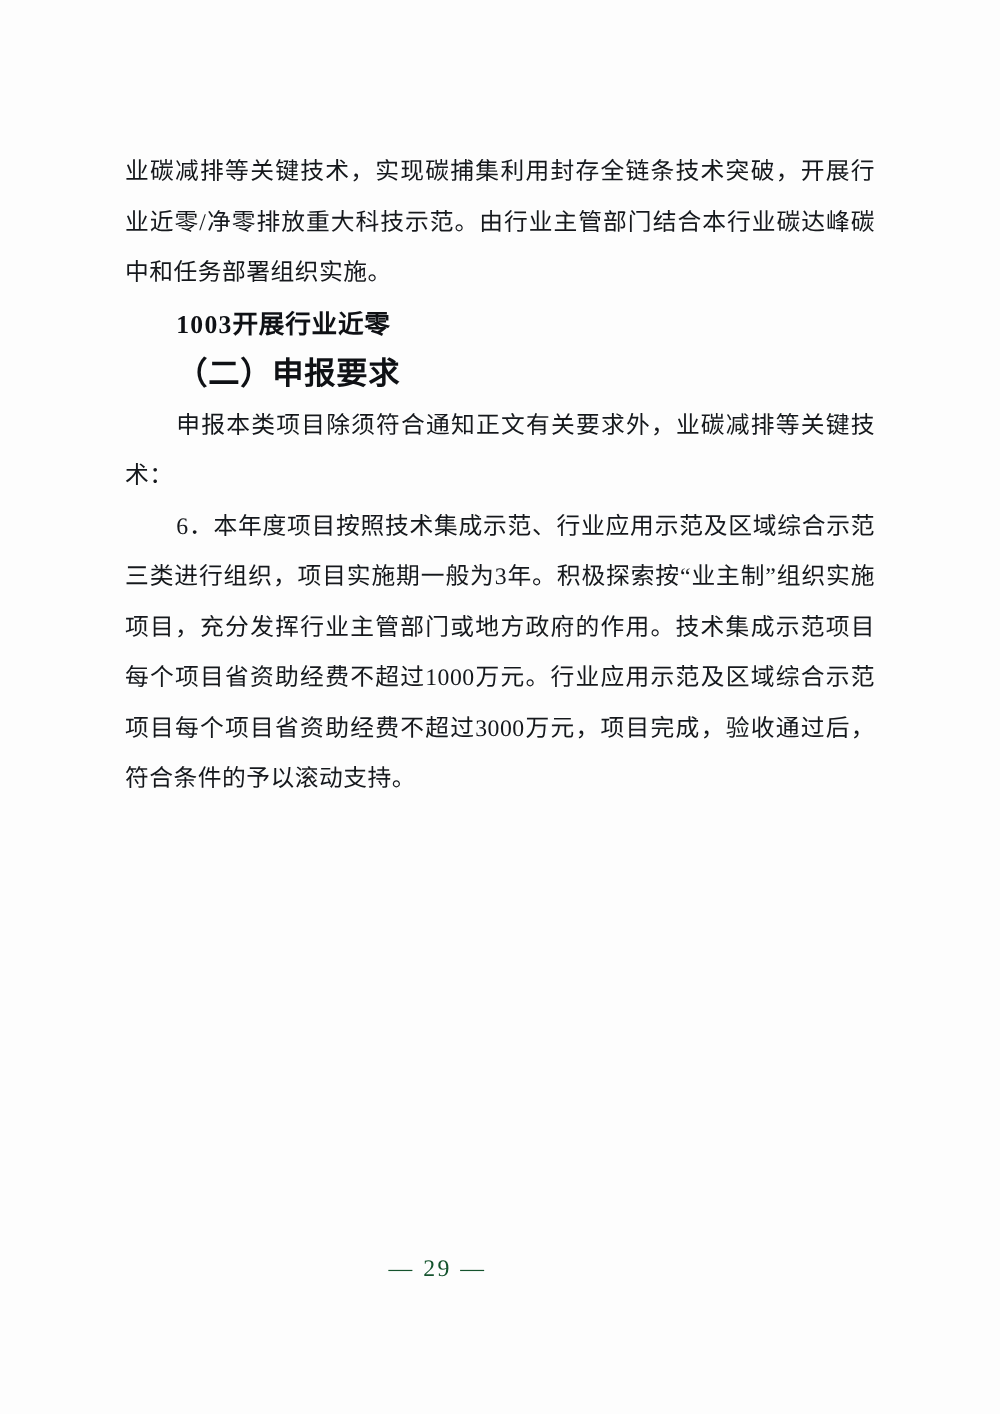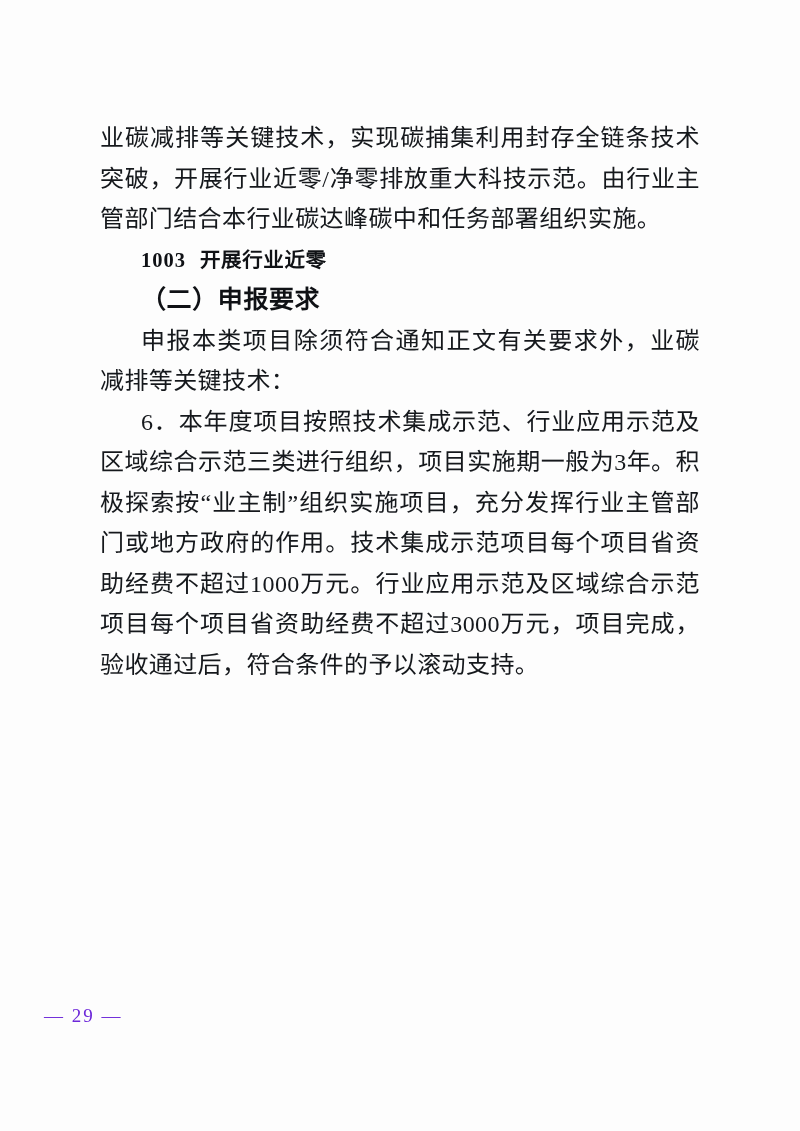--- a/index.html
+++ b/index.html
@@ -27,21 +27,21 @@
   }
 
   .content {
     position: absolute;
     left: 100px;
     top: 118px;
     width: 600px;
   }
 
   .para {
-    font-size: 24px;
+    font-size: 19px;
     line-height: 40.5px;
     letter-spacing: 0.4px;
     text-align: justify;
     text-justify: inter-ideograph;
     margin: 0;
     text-indent: 0;
     color: #15181c;
   }
 
   .para.indent {
@@ -54,43 +54,41 @@
     font-weight: bold;
     margin: 0;
     text-indent: 41px;
     letter-spacing: 0.6px;
     color: #0f1115;
     font-family: "Liberation Serif", "DejaVu Serif", serif;
   }
 
   .heading .code {
     letter-spacing: 1px;
-    margin-right: 14px;
   }
 
   .subheading {
     font-size: 25px;
     line-height: 40.5px;
     font-weight: bold;
     margin: 0;
     text-indent: 41px;
     letter-spacing: 0.6px;
     color: #0f1115;
   }
 
   .footer {
     position: absolute;
     left: 0;
     top: 1005px;
     width: 700px;
-    text-align: left;
+    text-align: center;
     font-size: 19px;
     letter-spacing: 2px;
-    color: #6d28d9;
-    padding-left: 44px;
+    color: #14532d;
   }
 </style>
 </head>
 <body>
 
 <div class="page">
 
   <div class="content">
 
     <p class="para">业碳减排等关键技术，实现碳捕集利用封存全链条技术突破，开展行业近零/净零排放重大科技示范。由行业主管部门结合本行业碳达峰碳中和任务部署组织实施。</p>

